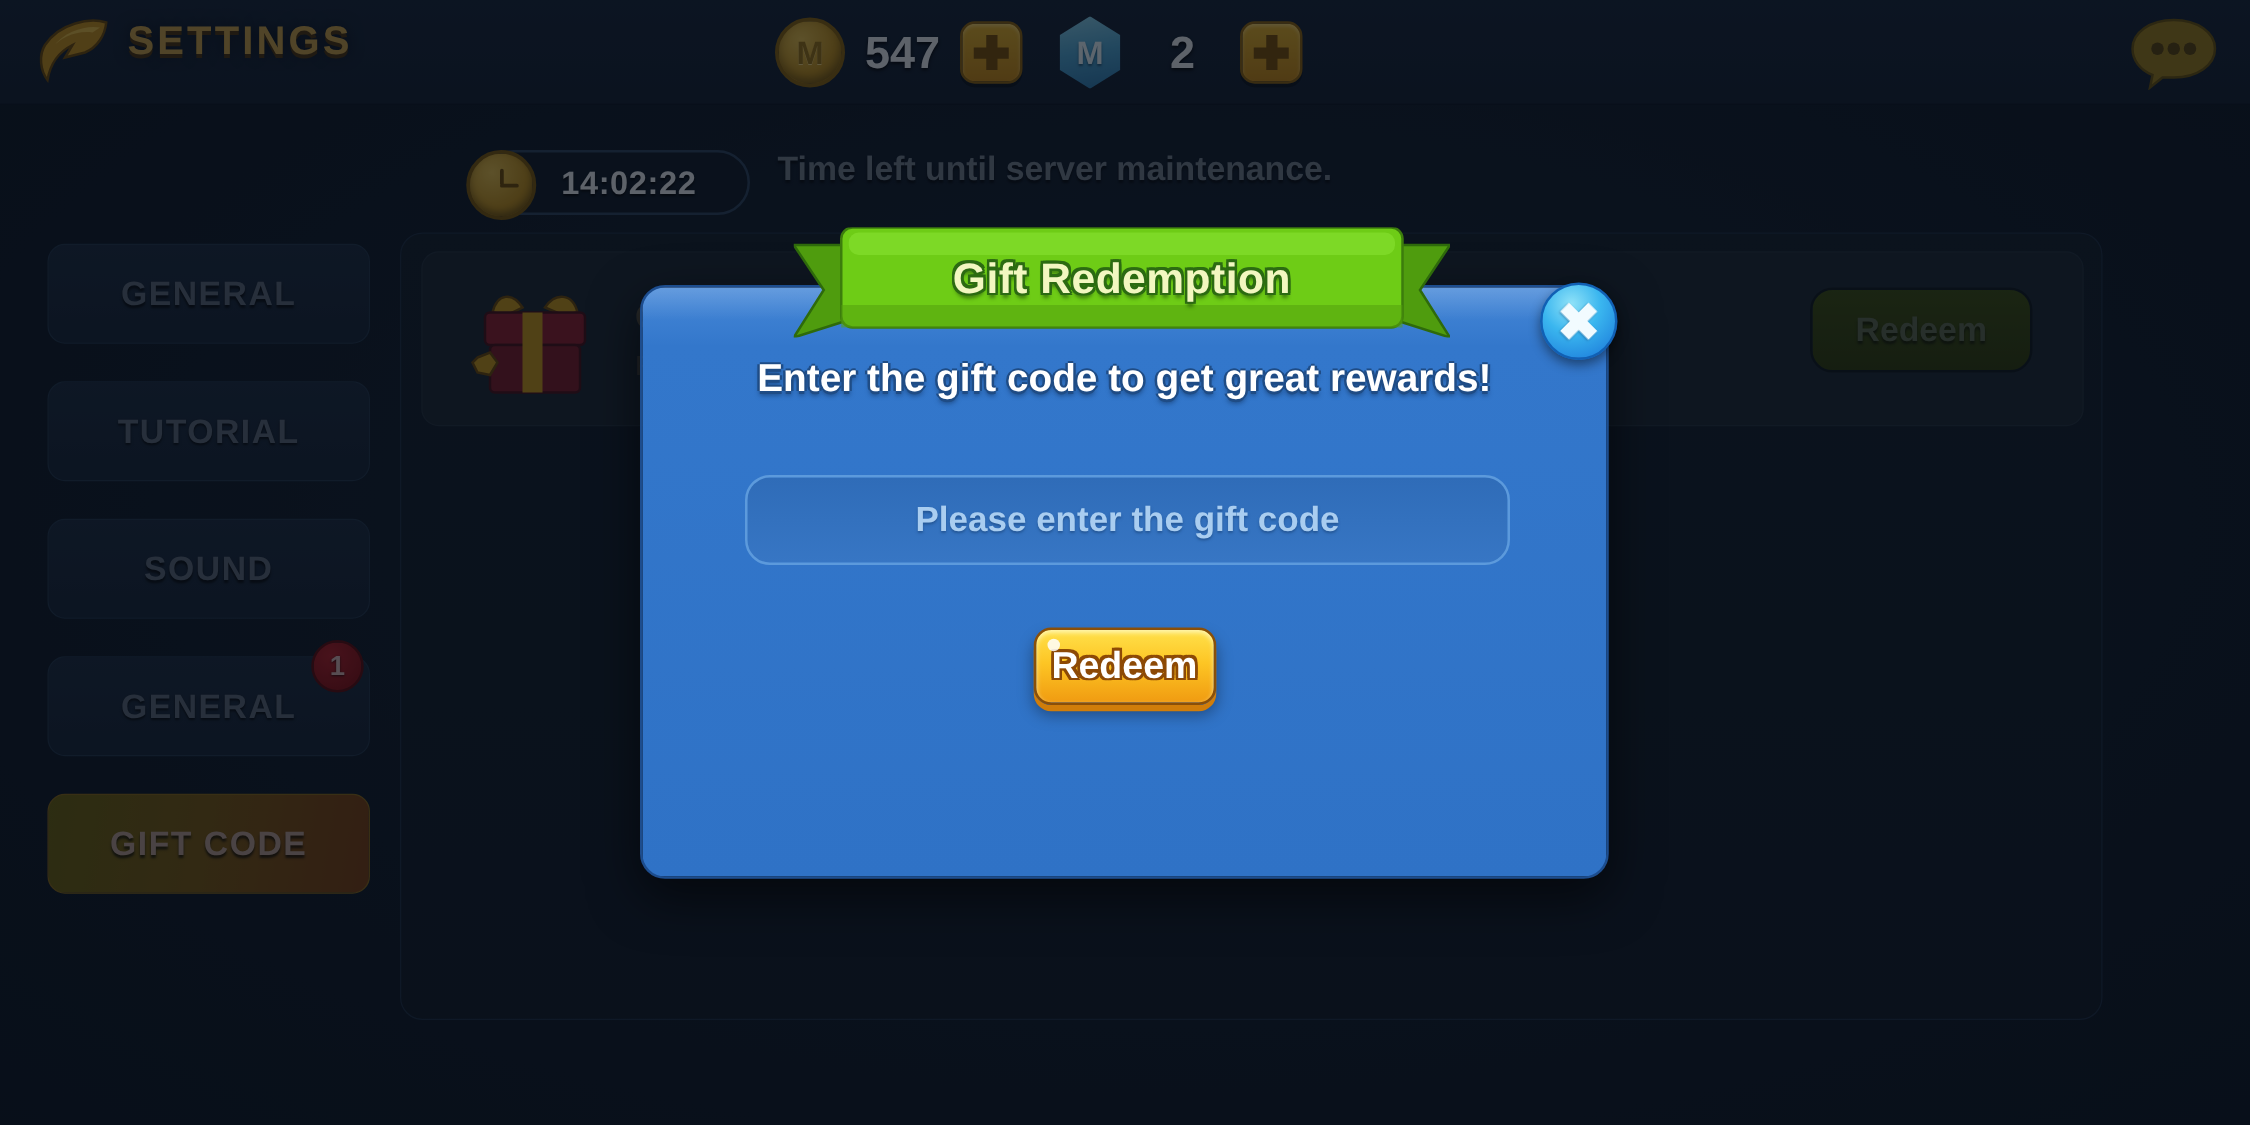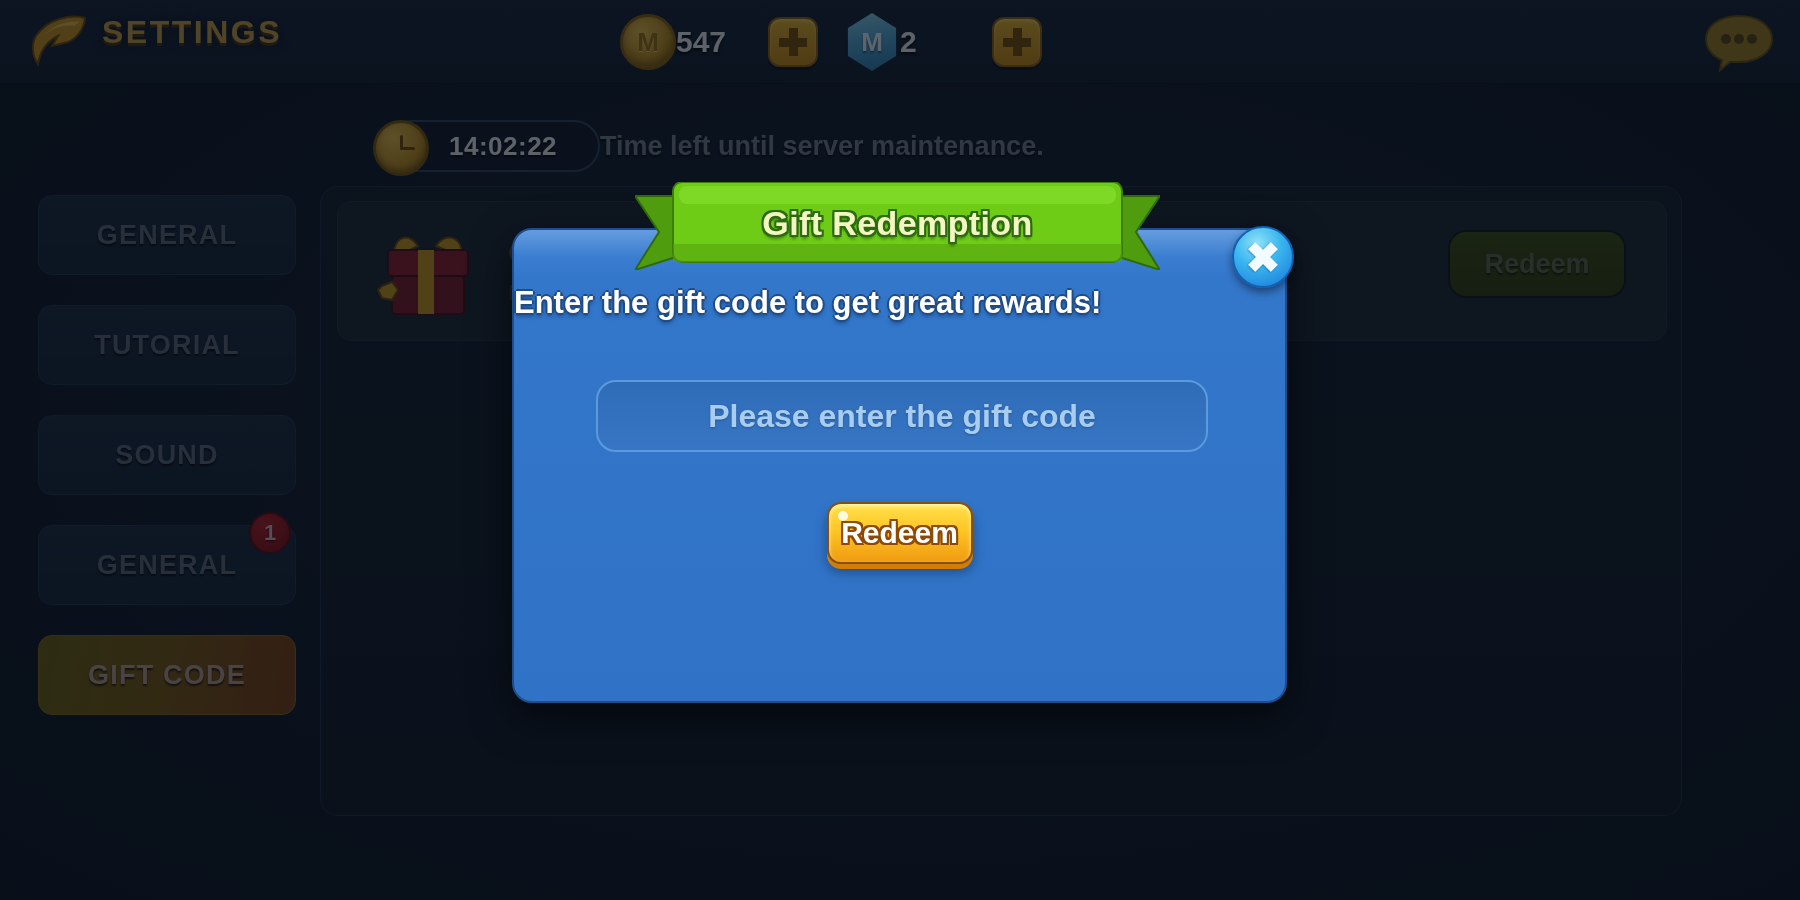--- a/index.html
+++ b/index.html
@@ -53,22 +53,22 @@
   }
   .gem-ico {
     width:56px; height:58px;
     background:linear-gradient(170deg,#8fd7f2 0%, #4fa9d8 48%, #2d7bb4 100%);
     clip-path:polygon(50% 0%, 93% 26%, 93% 74%, 50% 100%, 7% 74%, 7% 26%);
     display:flex; align-items:center; justify-content:center;
     font-size:26px; font-weight:bold; color:#e6f6ff;
     text-shadow:0 2px 2px rgba(20,60,90,.7);
   }
   .cur-val {
-    min-width:92px; text-align:left;
-    font-size:30px; font-weight:bold; color:#e9eef5;
+    min-width:92px; text-align:center;
+    font-size:36px; font-weight:bold; color:#e9eef5;
     text-shadow:0 2px 3px rgba(0,0,0,.85);
   }
   .plus-btn {
     width:50px; height:50px; border-radius:12px;
     background:linear-gradient(180deg,#e5b42c 0%, #c88a17 100%);
     border:2px solid #8f6410;
     display:flex; align-items:center; justify-content:center;
     cursor:pointer;
     box-shadow:0 3px 0 rgba(0,0,0,.35), inset 0 2px 3px rgba(255,240,180,.5);
   }
@@ -79,21 +79,21 @@
       linear-gradient(#7a4f08,#7a4f08) center/9px 28px no-repeat;
   }
   #chat-btn {
     position:absolute; right:22px; top:12px; width:78px; height:60px;
     cursor:pointer;
   }
 
   
   #maint-row {
     position:absolute; left:385px; top:120px;
-    display:flex; align-items:center; 
+    display:flex; gap:22px;
   }
   #timer-pill {
     position:relative; height:52px; min-width:215px;
     border-radius:26px;
     background:#101c2b;
     border:2px solid #2e4663;
     display:flex; align-items:center;
     padding-left:62px; padding-right:24px;
   }
   #clock-icon {
@@ -241,36 +241,36 @@
     background:
       linear-gradient(#f2fbff,#f2fbff) center/32px 10px no-repeat,
       linear-gradient(#f2fbff,#f2fbff) center/10px 32px no-repeat;
     transform:rotate(45deg);
     filter:drop-shadow(0 1px 1px rgba(20,70,120,.5));
   }
 
   
   #modal-heading {
     position:absolute; left:0; top:55px; width:100%;
-    text-align:left;
+    text-align:center;
     font-size:31px; font-weight:bold; color:#ffffff;
     text-shadow:
       -2px 0 0 #1f4c85, 2px 0 0 #1f4c85, 0 -2px 0 #1f4c85, 0 2px 0 #1f4c85,
       0 3px 4px rgba(10,35,70,.6);
   }
   #code-input {
     position:absolute; left:82px; top:150px; width:612px; height:72px;
     border-radius:20px;
     background:linear-gradient(180deg,#2f6cb8 0%, #3776c4 100%);
     border:2px solid #5c9adc;
     display:flex; align-items:center; justify-content:center;
     cursor:text;
   }
   #code-input-text {
-    font-size:32px; font-weight:bold; color:#a9cdf0;
+    font-size:28px; font-weight:bold; color:#a9cdf0;
     text-shadow:0 1px 2px rgba(20,60,110,.5);
   }
   #modal-redeem {
     position:absolute; left:50%; top:272px; transform:translateX(-50%);
     width:146px; height:62px; border-radius:14px;
     background:linear-gradient(180deg,#ffe14b 0%, #fdc524 46%, #f09b11 100%);
     border:2px solid #8a4f08;
     display:flex; align-items:center; justify-content:center;
     cursor:pointer;
     box-shadow:0 5px 0 #d07d0a, 0 8px 12px rgba(0,0,0,.35),

